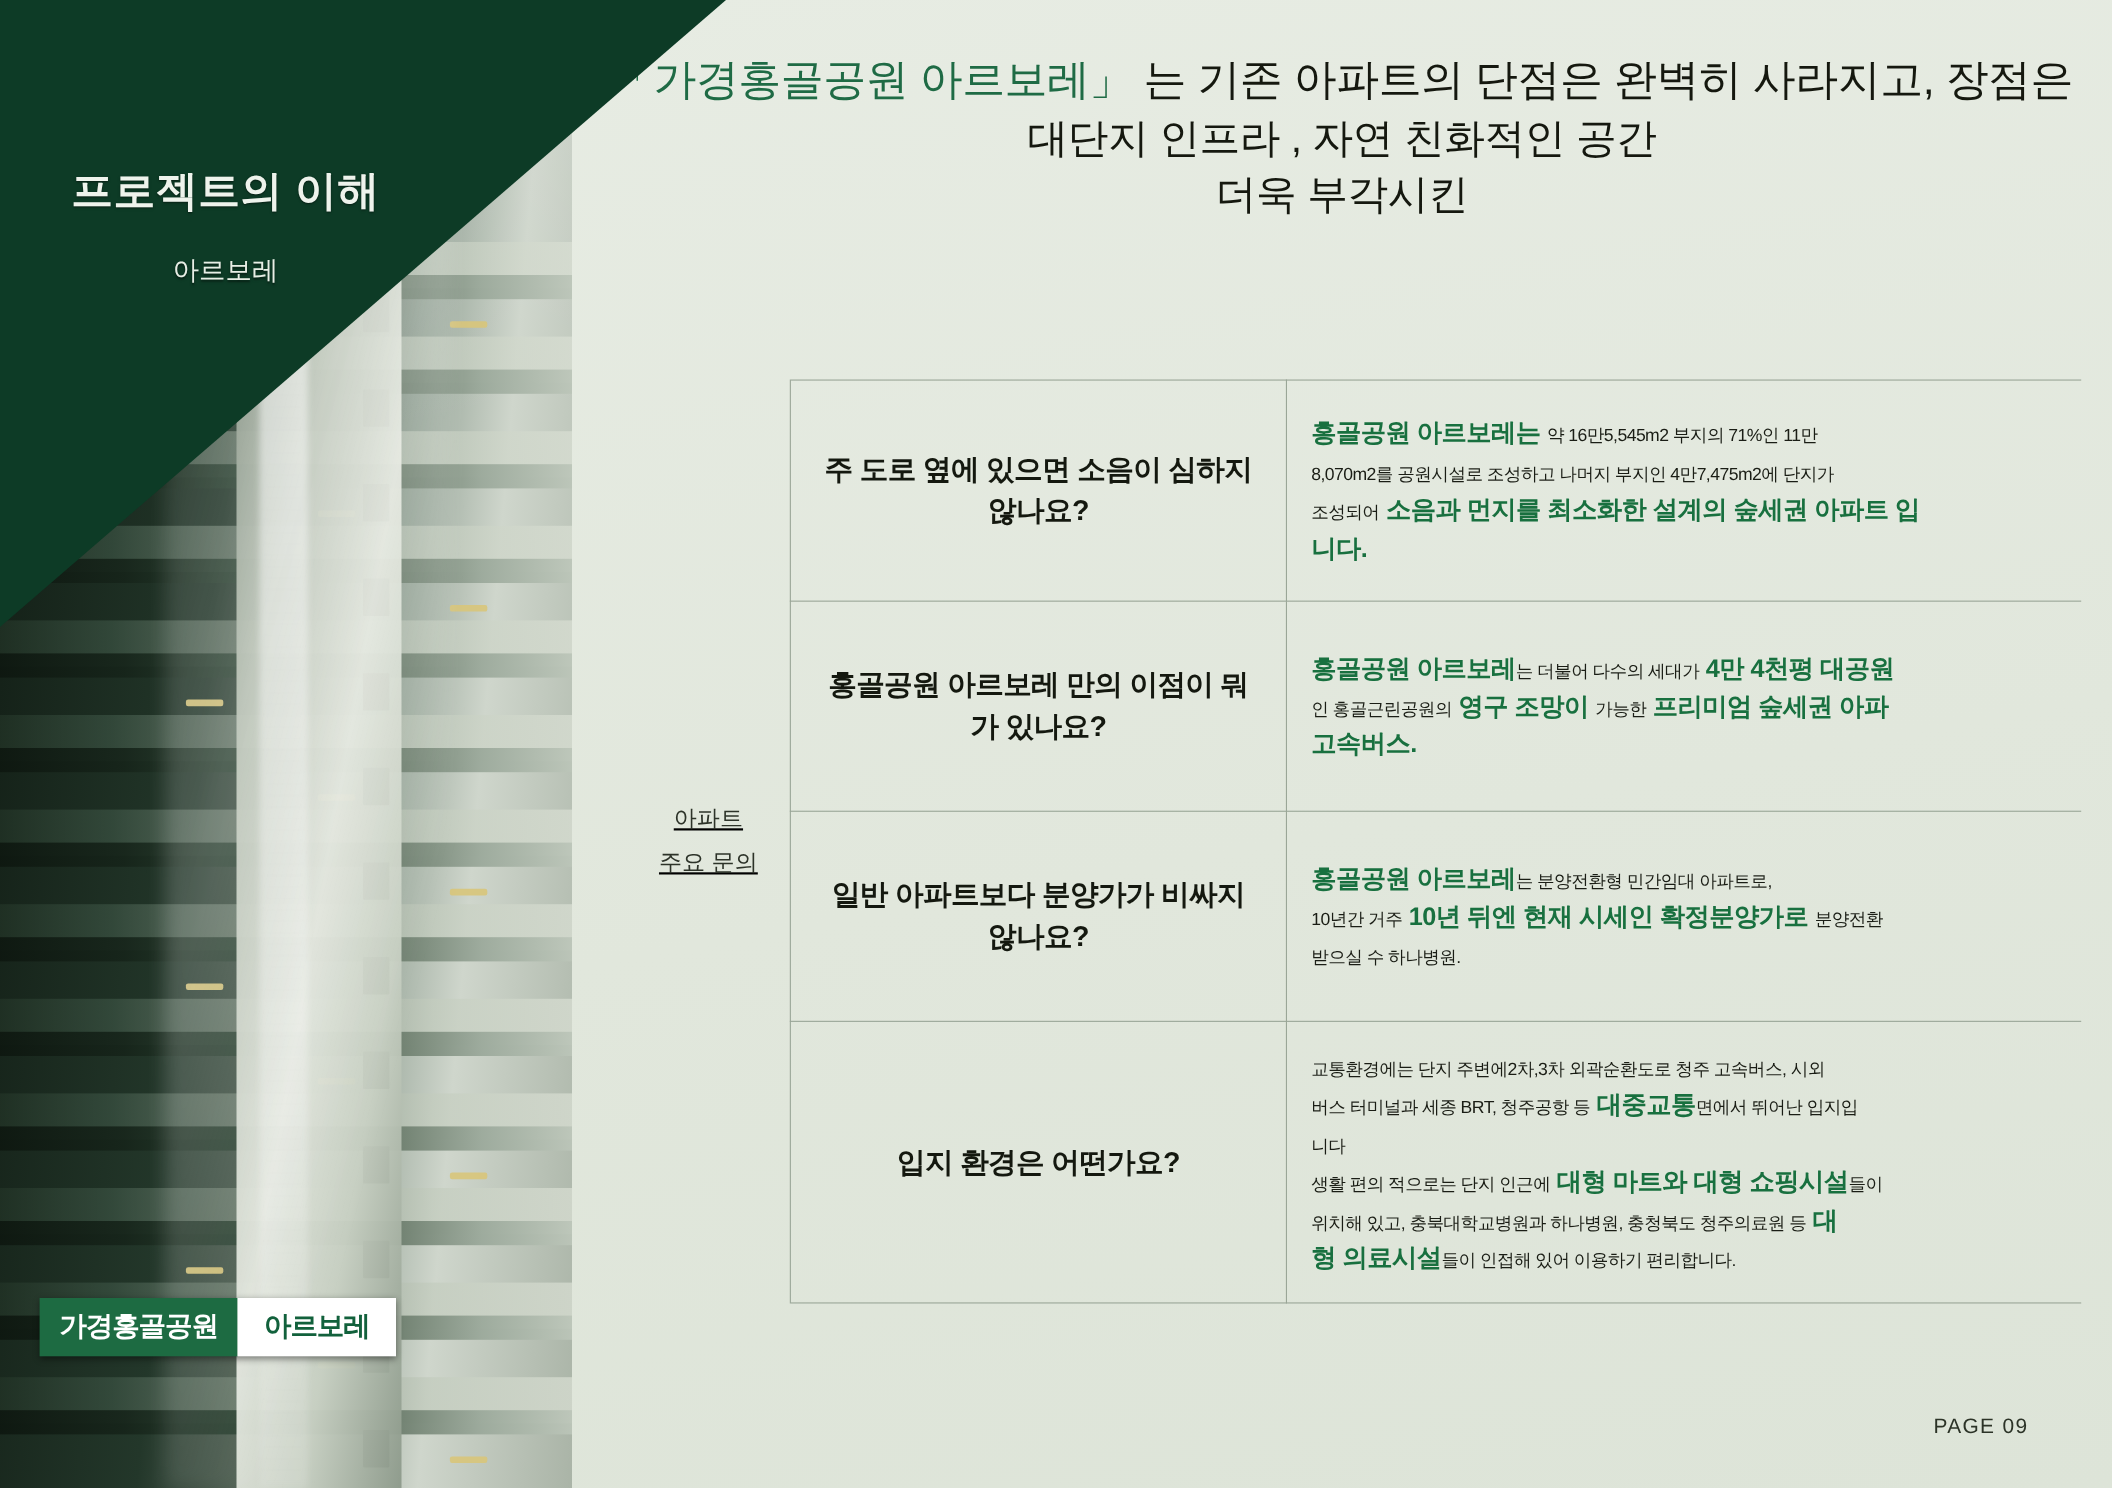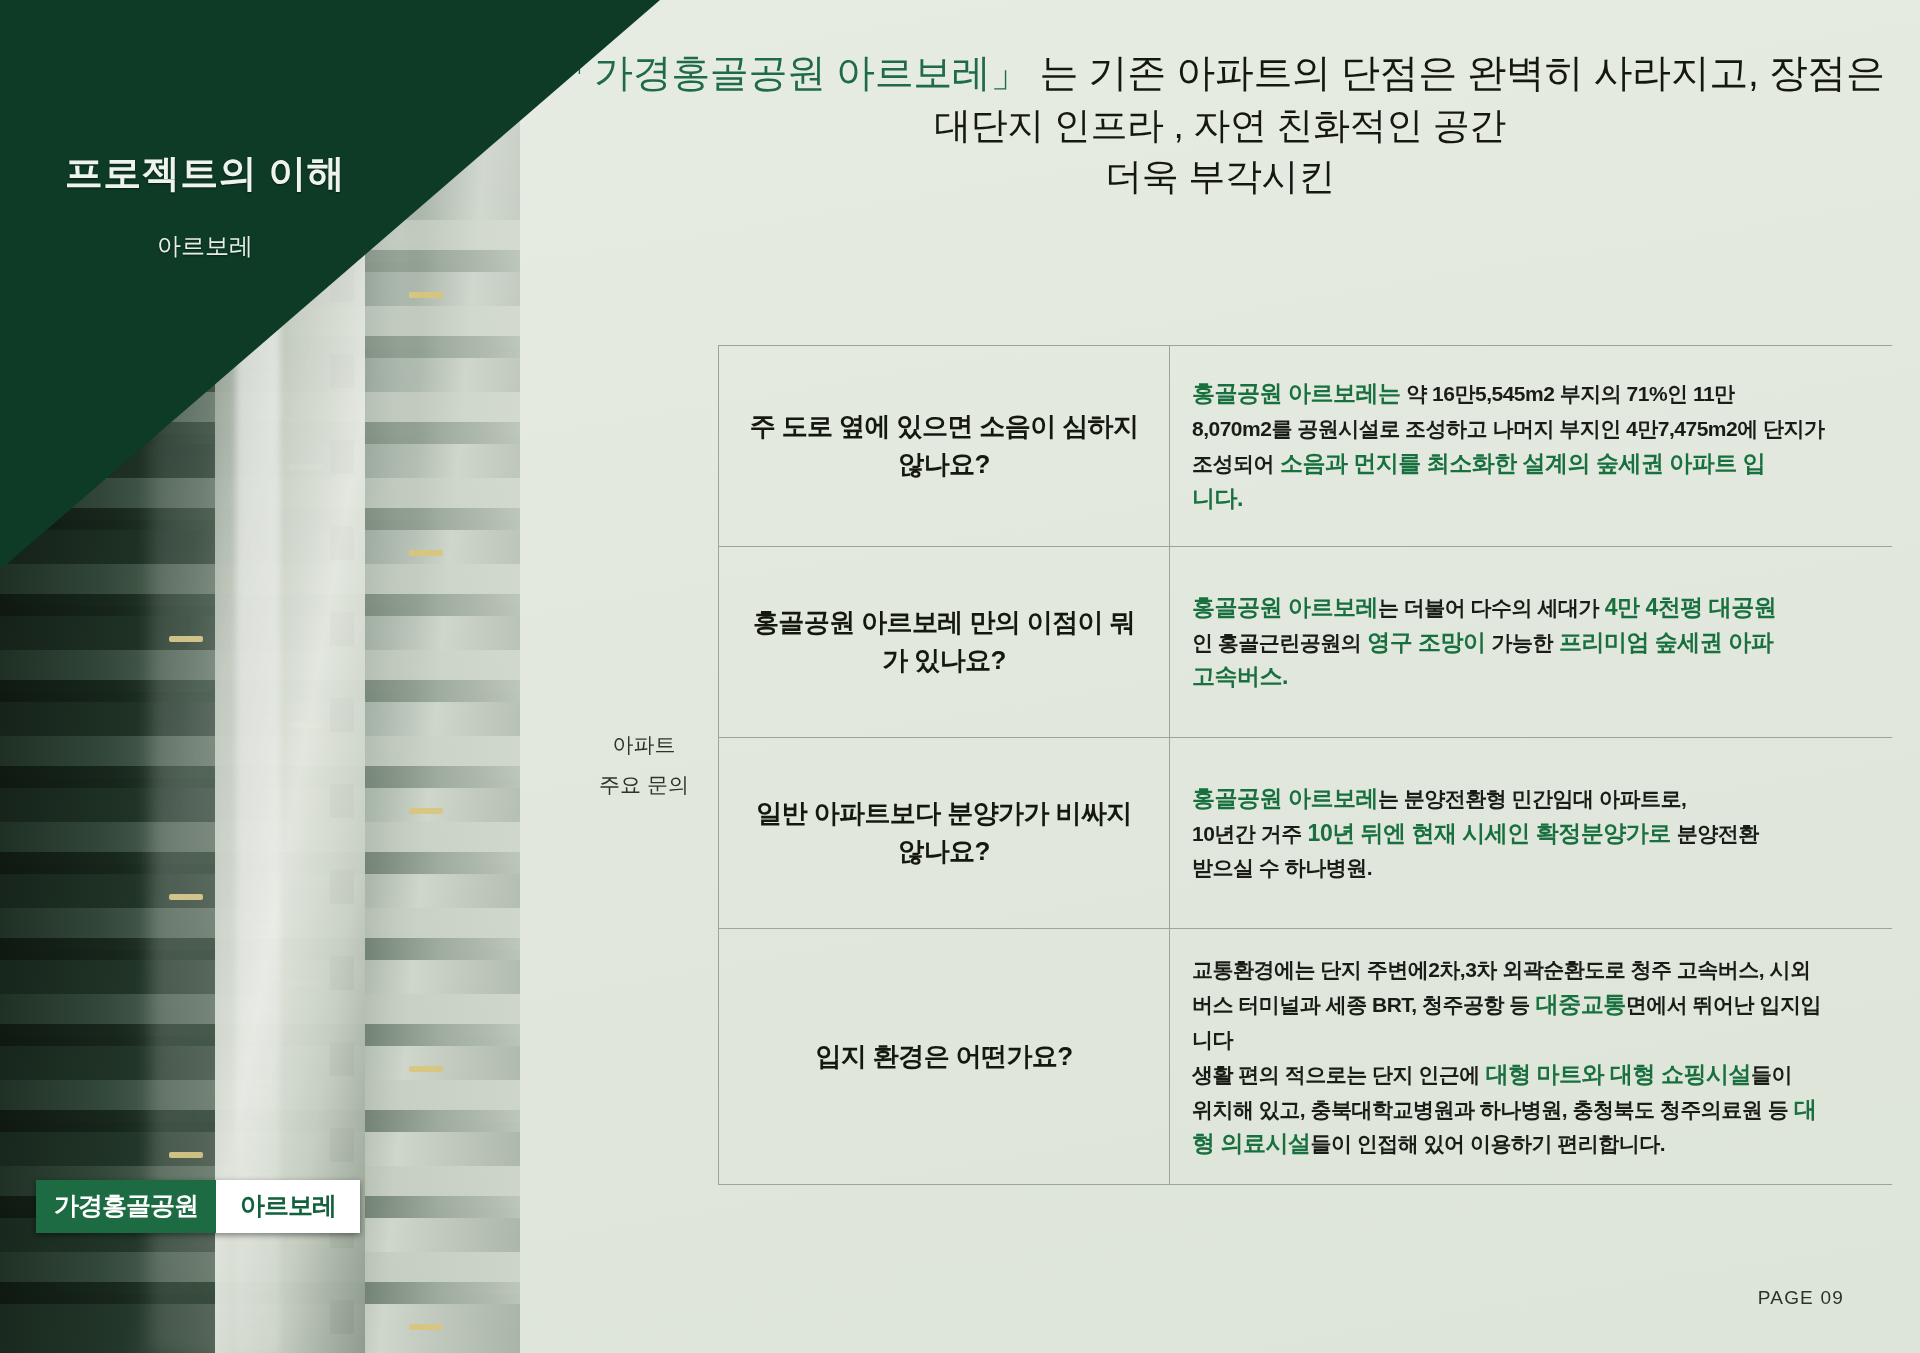--- a/index.html
+++ b/index.html
@@ -110,37 +110,37 @@
     position:absolute;left:50px;top:345px;width:1320px;
     border-collapse:collapse;
     table-layout:fixed;
   }
   .faq td{
     border-top:1px solid #9aa697;
     border-bottom:1px solid #9aa697;
     vertical-align:middle;
     padding:0;
   }
-  .faq .c-cat{width:148px;border-right:1px solid #9aa697;border-top:none;border-bottom:none;}
+  .faq .c-cat{width:148px;border-right:1px solid #9aa697;border-top:none;border-bottom:none;text-decoration:underline;}
   .faq .c-q{width:450px;border-right:1px solid #9aa697;}
   .faq .c-a{width:722px;}
 
   .cat-label{
     text-align:center;color:#2d3329;font-size:21px;line-height:1.9;font-weight:400;
   }
   .q-text{
     text-align:center;color:#14180f;font-size:26px;font-weight:600;
     line-height:1.45;letter-spacing:-.6px;padding:26px 26px;
   }
   .a-text{
     color:#1a1d15;font-size:23px;line-height:1.43;letter-spacing:-.5px;
     padding:24px 30px 24px 22px;font-weight:500;
   }
   .a-text b{color:#18703f;font-weight:800;}
-  .a-text .sm{font-size:21px;font-weight:700;}
+  .a-text .sm{font-size:16px;font-weight:400;}
   .a-text .p{margin:0;}
   .a-text .p + .p{margin-top:2px;}
 
   .r1 td{height:200px;}
   .r2 td{height:190px;}
   .r3 td{height:190px;}
   .r4 td{height:245px;}
 
   
   .page-num{

